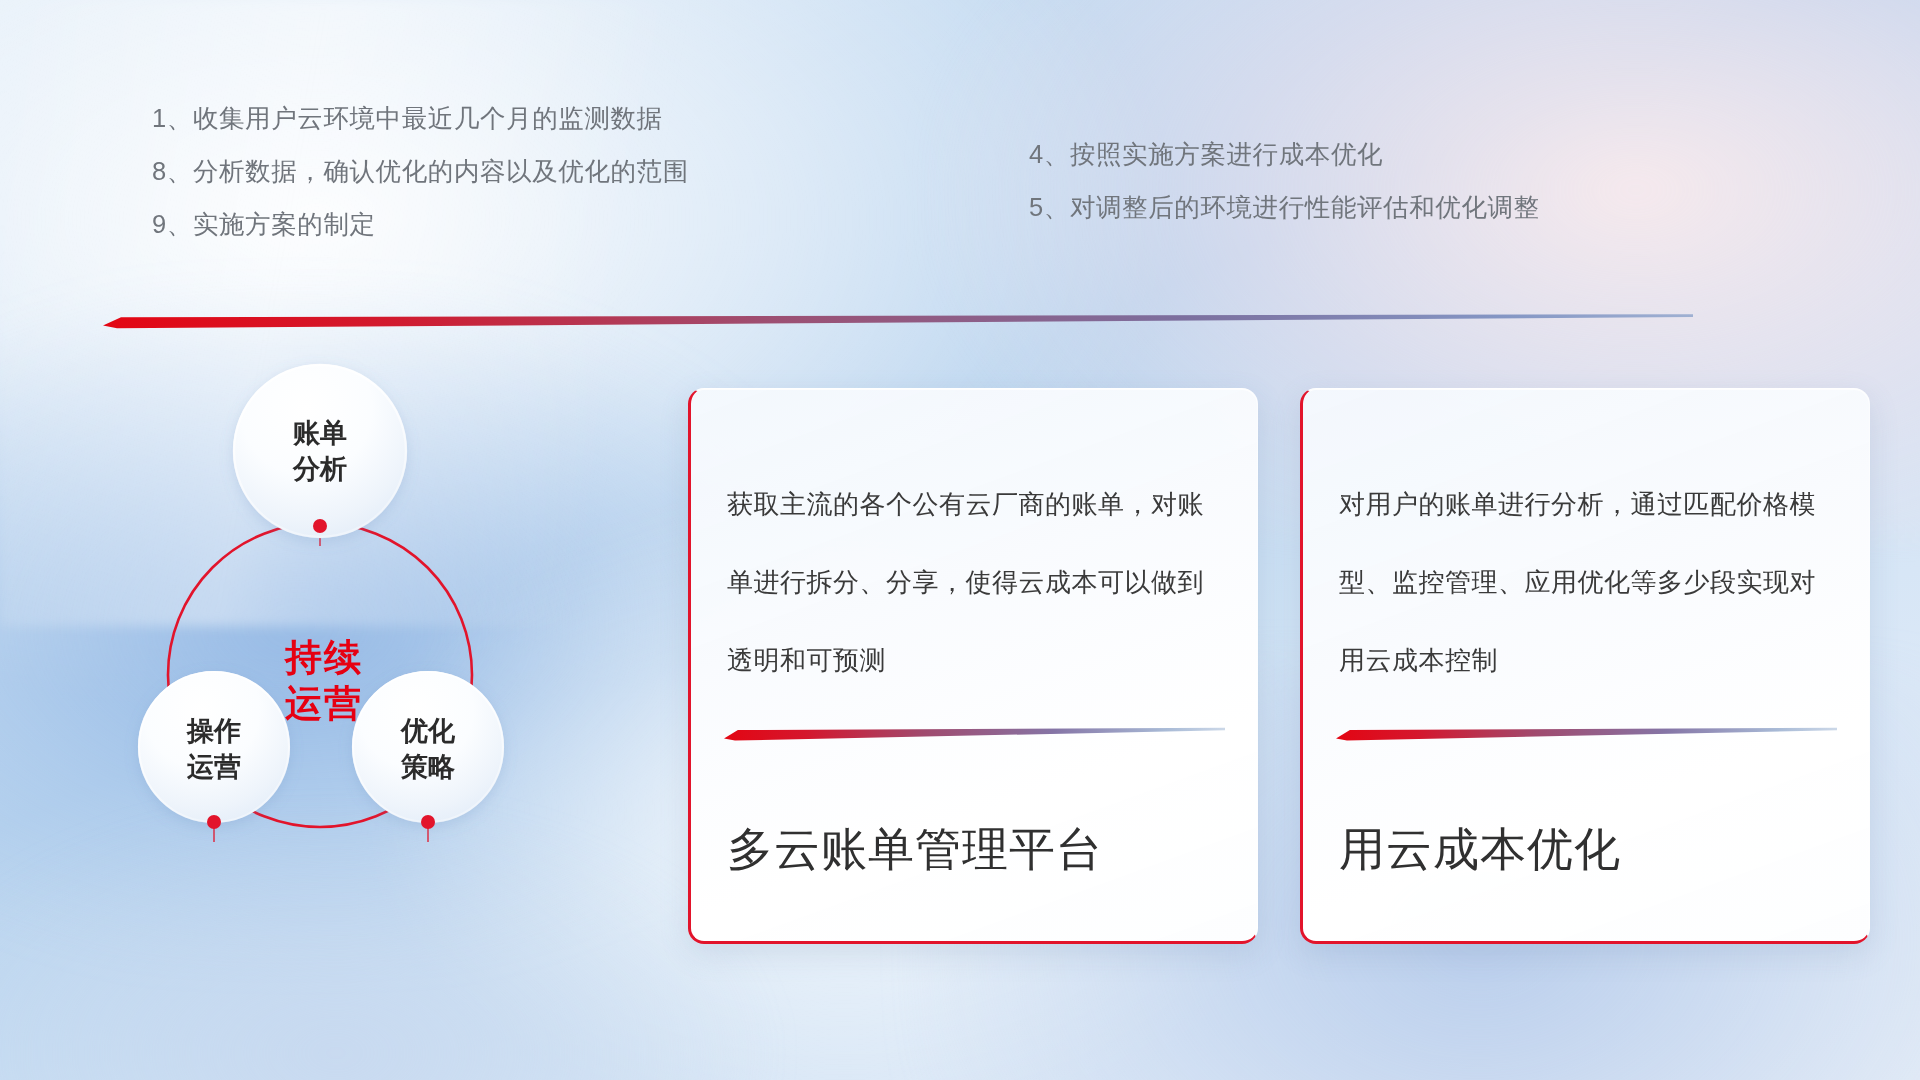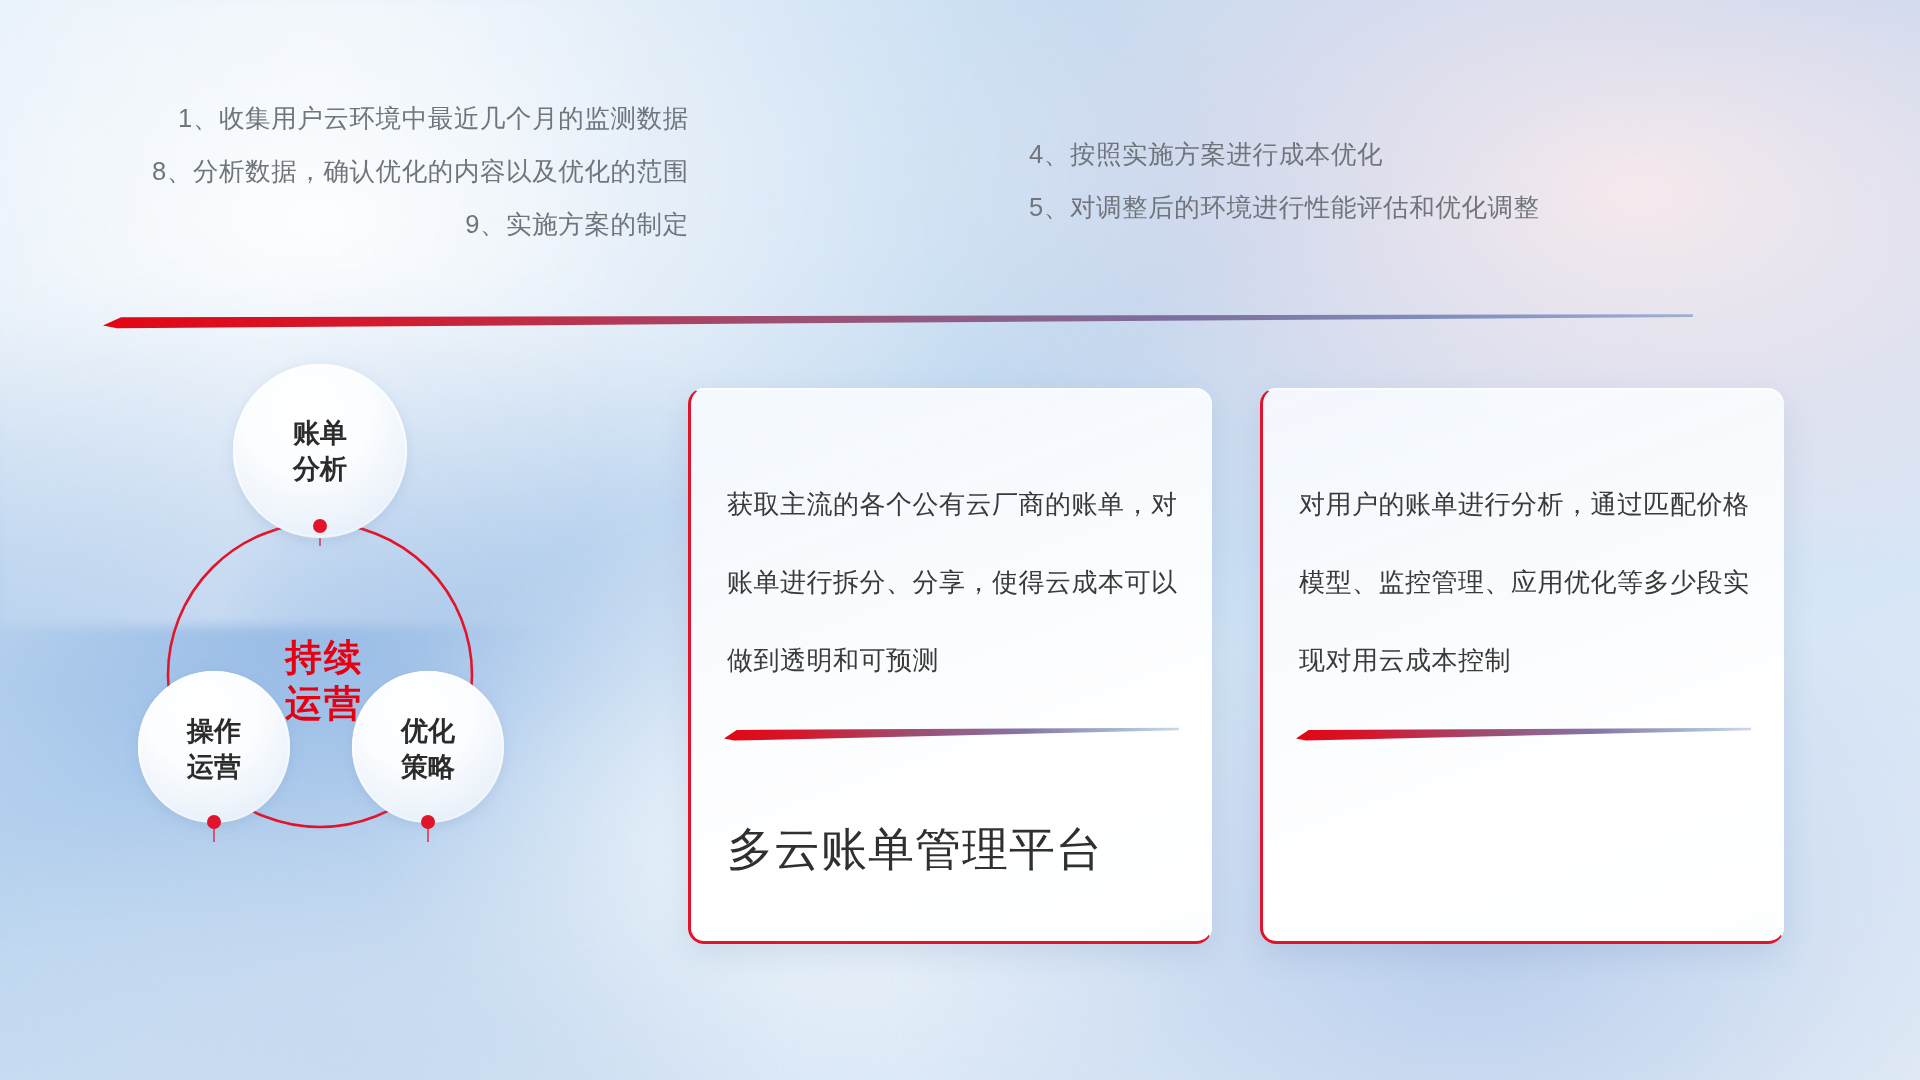--- a/index.html
+++ b/index.html
@@ -48,21 +48,21 @@
   }
   .bg-sheen {
     position:absolute; left:0; top:0; width:100%; height:58%;
     background:linear-gradient(100deg, rgba(255,255,255,0) 0%, rgba(255,255,255,.40) 16%, rgba(255,255,255,0) 34%);
     filter:blur(6px);
   }
 
   
   .list-wrap { position:absolute; left:0; top:0; width:100%; }
   .list-col { position:absolute; }
-  .col-left  { left:152px; top:118px;text-align:right; }
+  .col-left  { left:152px; top:118px; }
   .col-right { left:1029px; top:154px; }
   .list-item {
     color:#70757c;
     font-size:25.5px;
     line-height:1px;
     white-space:nowrap;
     letter-spacing:.6px;
     margin-bottom:52px;
   }
   .list-item:last-child { margin-bottom:0; }
@@ -89,33 +89,33 @@
     fill:#e60012;
     font-size:37px;
     text-anchor:middle;
     letter-spacing:2px;
   }
 
   
   .card {
     position:absolute;
     top:388px;
-    width:524px;
+    width:570px;
     height:556px;
     border-radius:16px;
     background:linear-gradient(160deg, rgba(244,248,253,.97) 0%, rgba(249,251,254,.99) 38%, rgba(255,255,255,.99) 70%, rgba(253,254,255,1) 100%);
     border-left:3px solid #e2142b;
     border-bottom:3px solid #e2142b;
     border-top:1px solid rgba(255,255,255,.85);
     border-right:1px solid rgba(255,255,255,.6);
     box-shadow:0 10px 30px rgba(90,120,160,.16), inset 0 1px 0 rgba(255,255,255,.9);
     overflow:hidden;
   }
   #card-1 { left:688px; }
-  #card-2 { left:1260px; }
+  #card-2 { left:1300px; }
 
   .card-body {
     position:absolute;
     left:36px; right:30px; top:76px;
     color:#3a3a3a;
     font-size:26px;
     line-height:78px;
     letter-spacing:.5px;
   }
   .card-divider {
@@ -257,13 +257,14 @@
           <stop offset="16%" stop-color="#d5162c"></stop>
           <stop offset="40%" stop-color="#a04a6e"></stop>
           <stop offset="66%" stop-color="#8575a6"></stop>
           <stop offset="88%" stop-color="#a8bad6"></stop>
           <stop offset="100%" stop-color="#ccd8e8"></stop>
         </linearGradient>
       </defs>
       <path d="M0,11.5 L14,3.0 L505,0.8 L505,3.2 L11,13.6 Z" fill="url(#gradCard2)"></path>
     </svg>
   </div>
+  <div class="card-title">用云成本优化</div>
 </div>
 
 </body></html>

